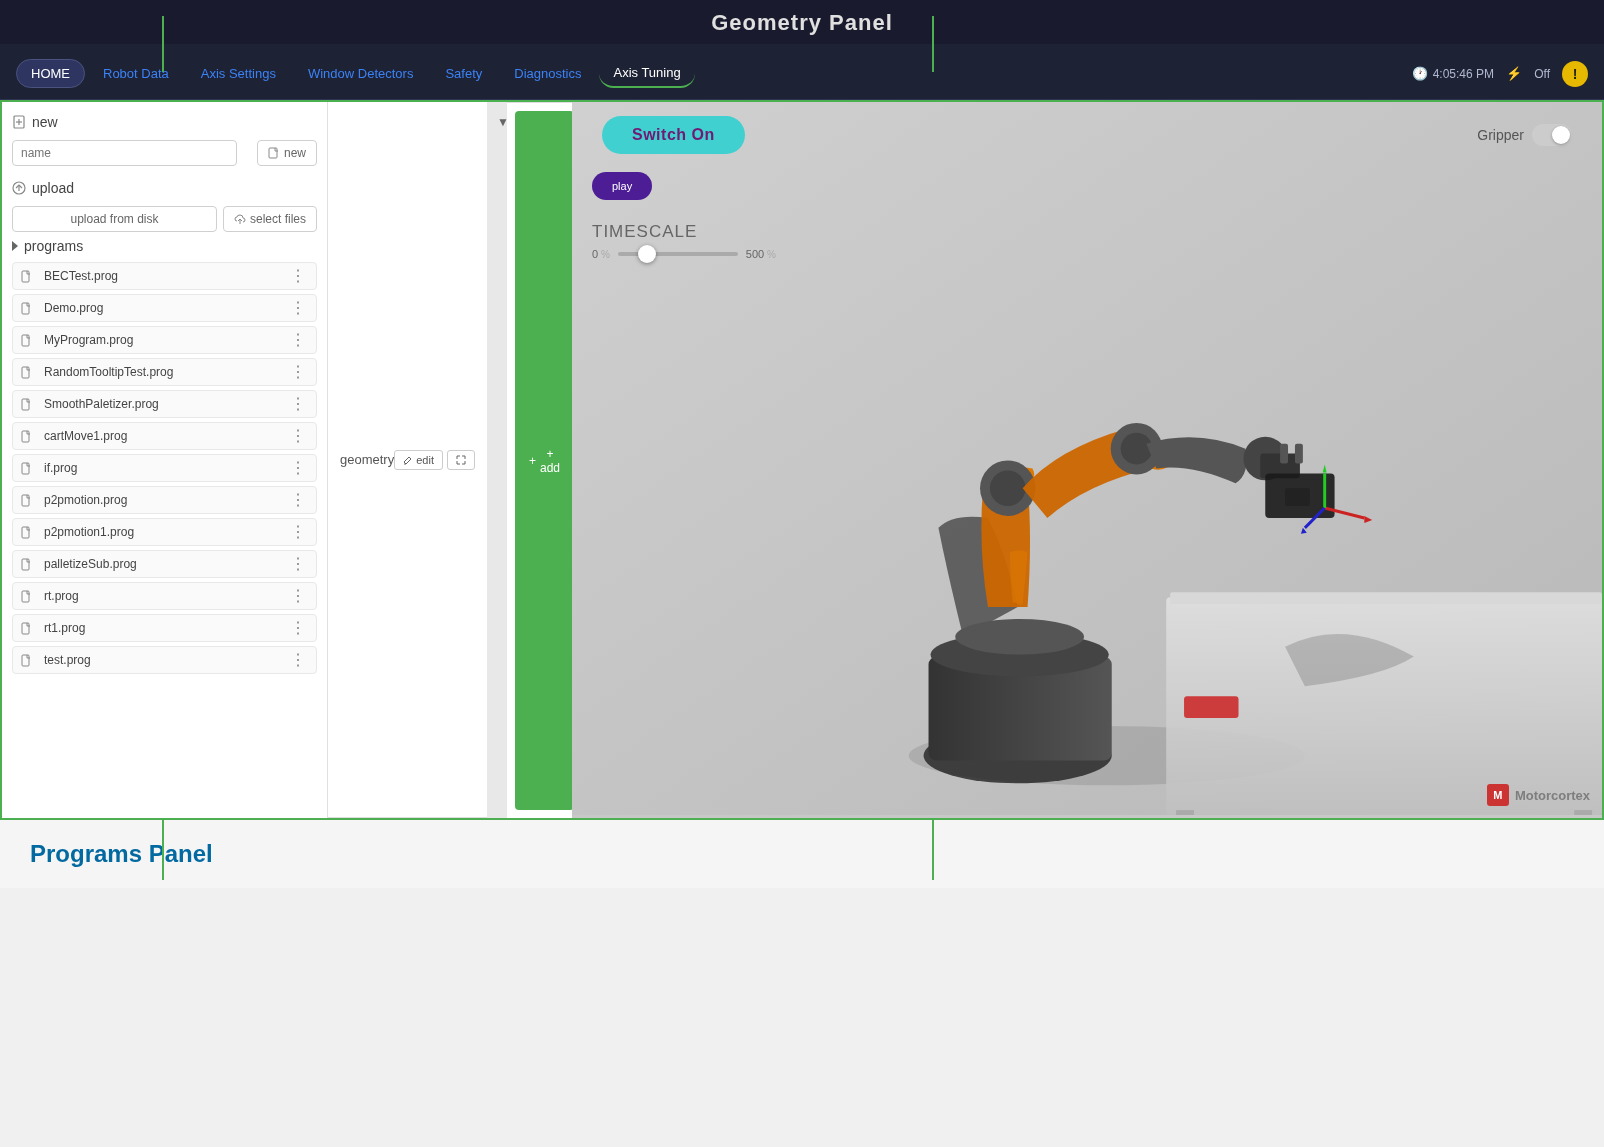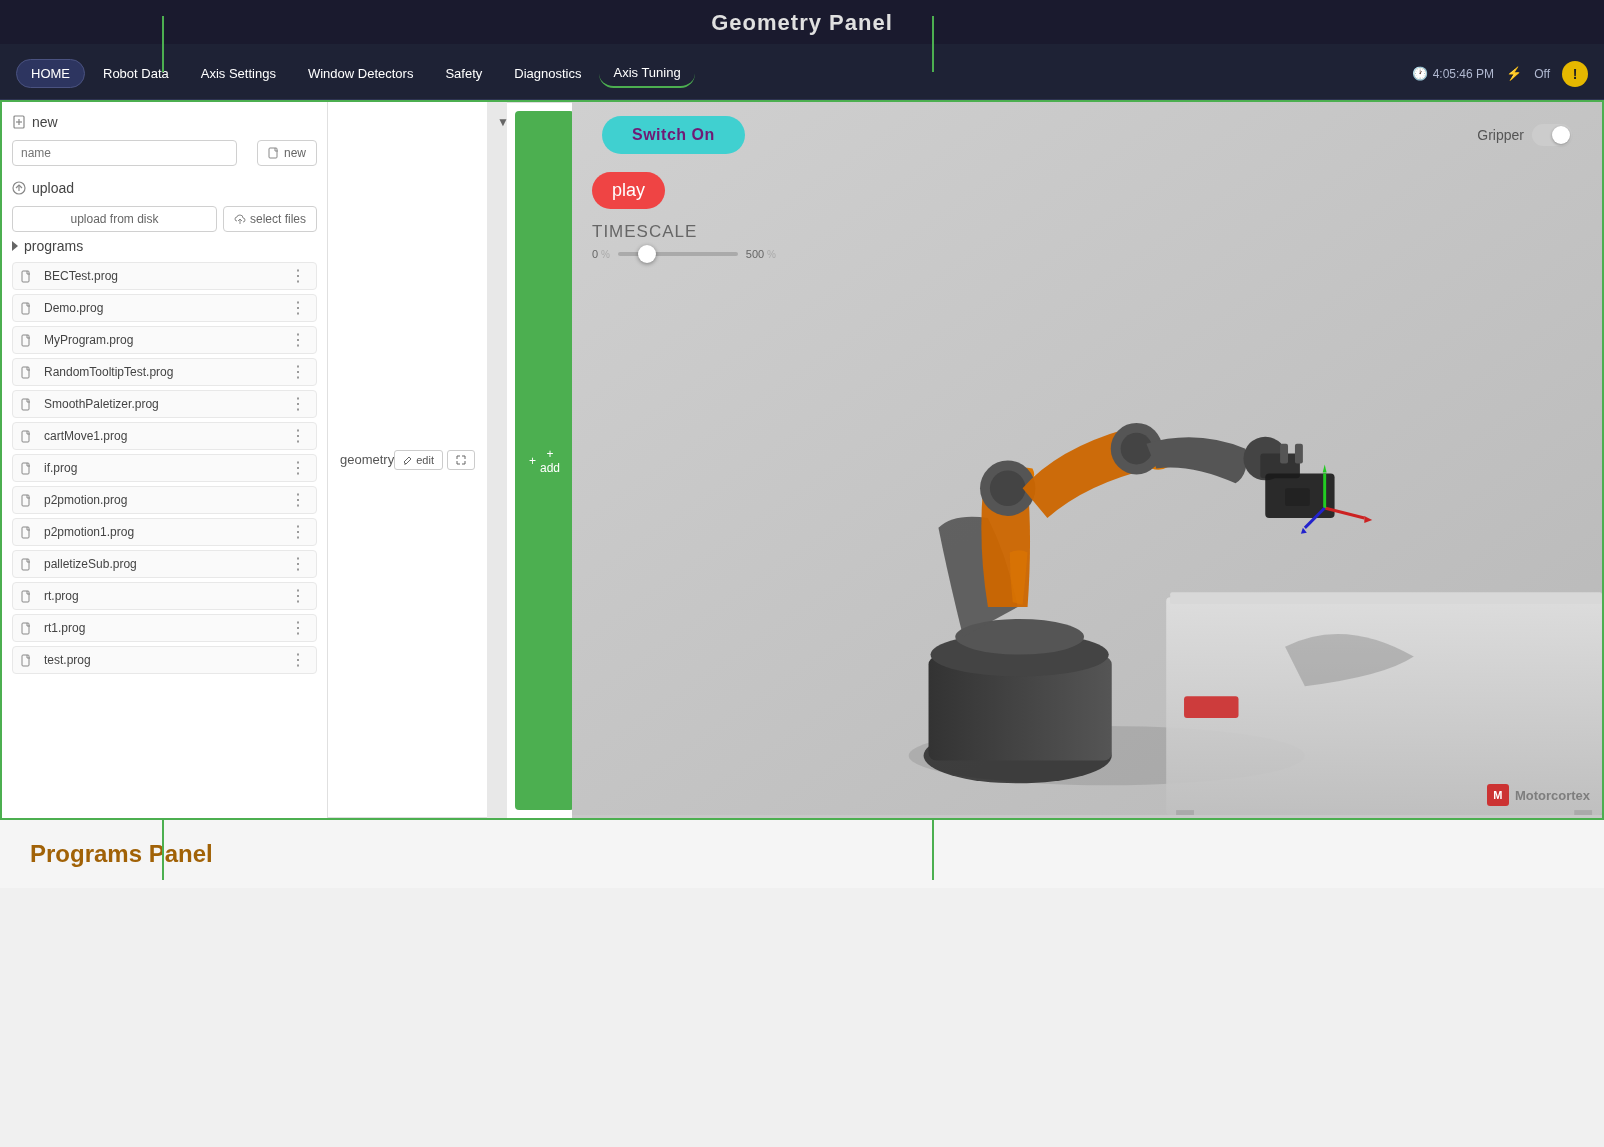--- a/index.html
+++ b/index.html
@@ -25,21 +25,21 @@
       height: 52px;
       border-bottom: 1px solid #2d3250;
     }
     .nav-items {
       display: flex;
       align-items: center;
       gap: 4px;
       flex: 1;
     }
     .nav-item {
-      color: #ffffff;
+      color: #3b82f6;
       padding: 6px 14px;
       border-radius: 20px;
       cursor: pointer;
       font-size: 13px;
       white-space: nowrap;
     }
     .nav-item.active {
       background: #2d3560;
       color: #ffffff;
       border: 1px solid #4a5280;
@@ -359,26 +359,26 @@
       box-shadow: 0 1px 3px rgba(0,0,0,0.3);
     }
 
     .play-btn-container {
       position: absolute;
       top: 70px;
       left: 20px;
       z-index: 10;
     }
     .btn-play {
-      background: #ef4444;
+      background: #4c1d95;
       color: white;
       border: none;
       border-radius: 20px;
       padding: 8px 20px;
-      font-size: 18px;
+      font-size: 11px;
       cursor: pointer;
     }
 
     .timescale-container {
       position: absolute;
       top: 120px;
       left: 20px;
       z-index: 10;
       color: #444;
     }
@@ -469,21 +469,21 @@
       position: absolute;
       left: 932px;
       top: 0;
       width: 2px;
       height: 60px;
       background: #4caf50;
     }
     .bottom-title {
       font-size: 24px;
       font-weight: bold;
-      color: #a16207;
+      color: #0369a1;
     }
 
     
     .nav-item.axis-tuning {
       border-bottom: 2px solid #4caf50;
       color: #fff;
     }
   </style>
 </head>
 <body>

